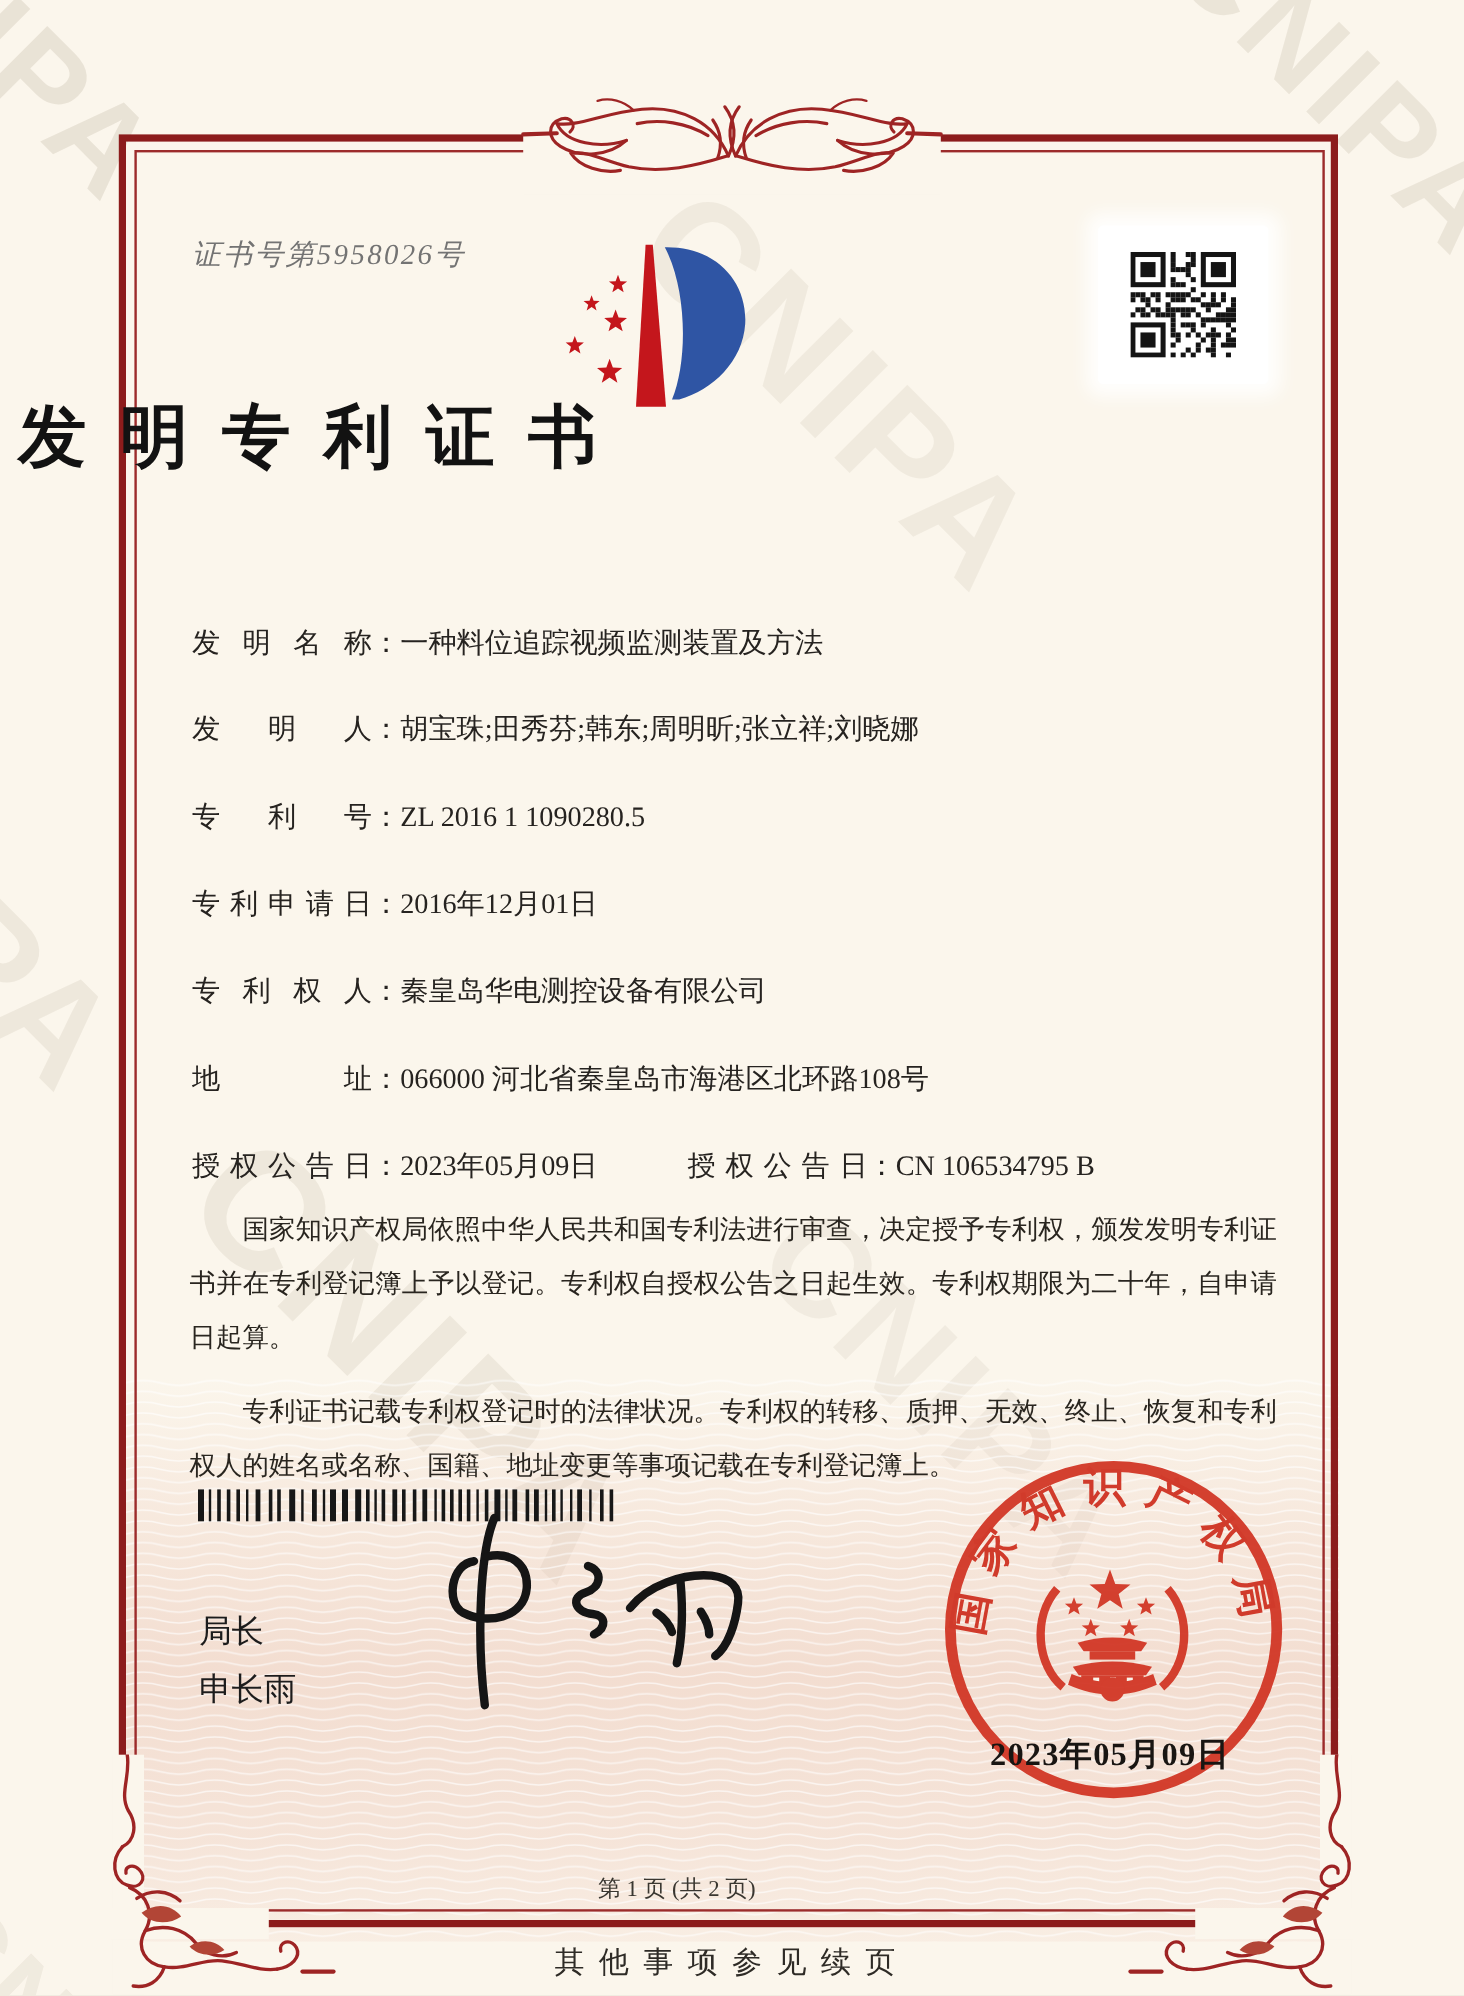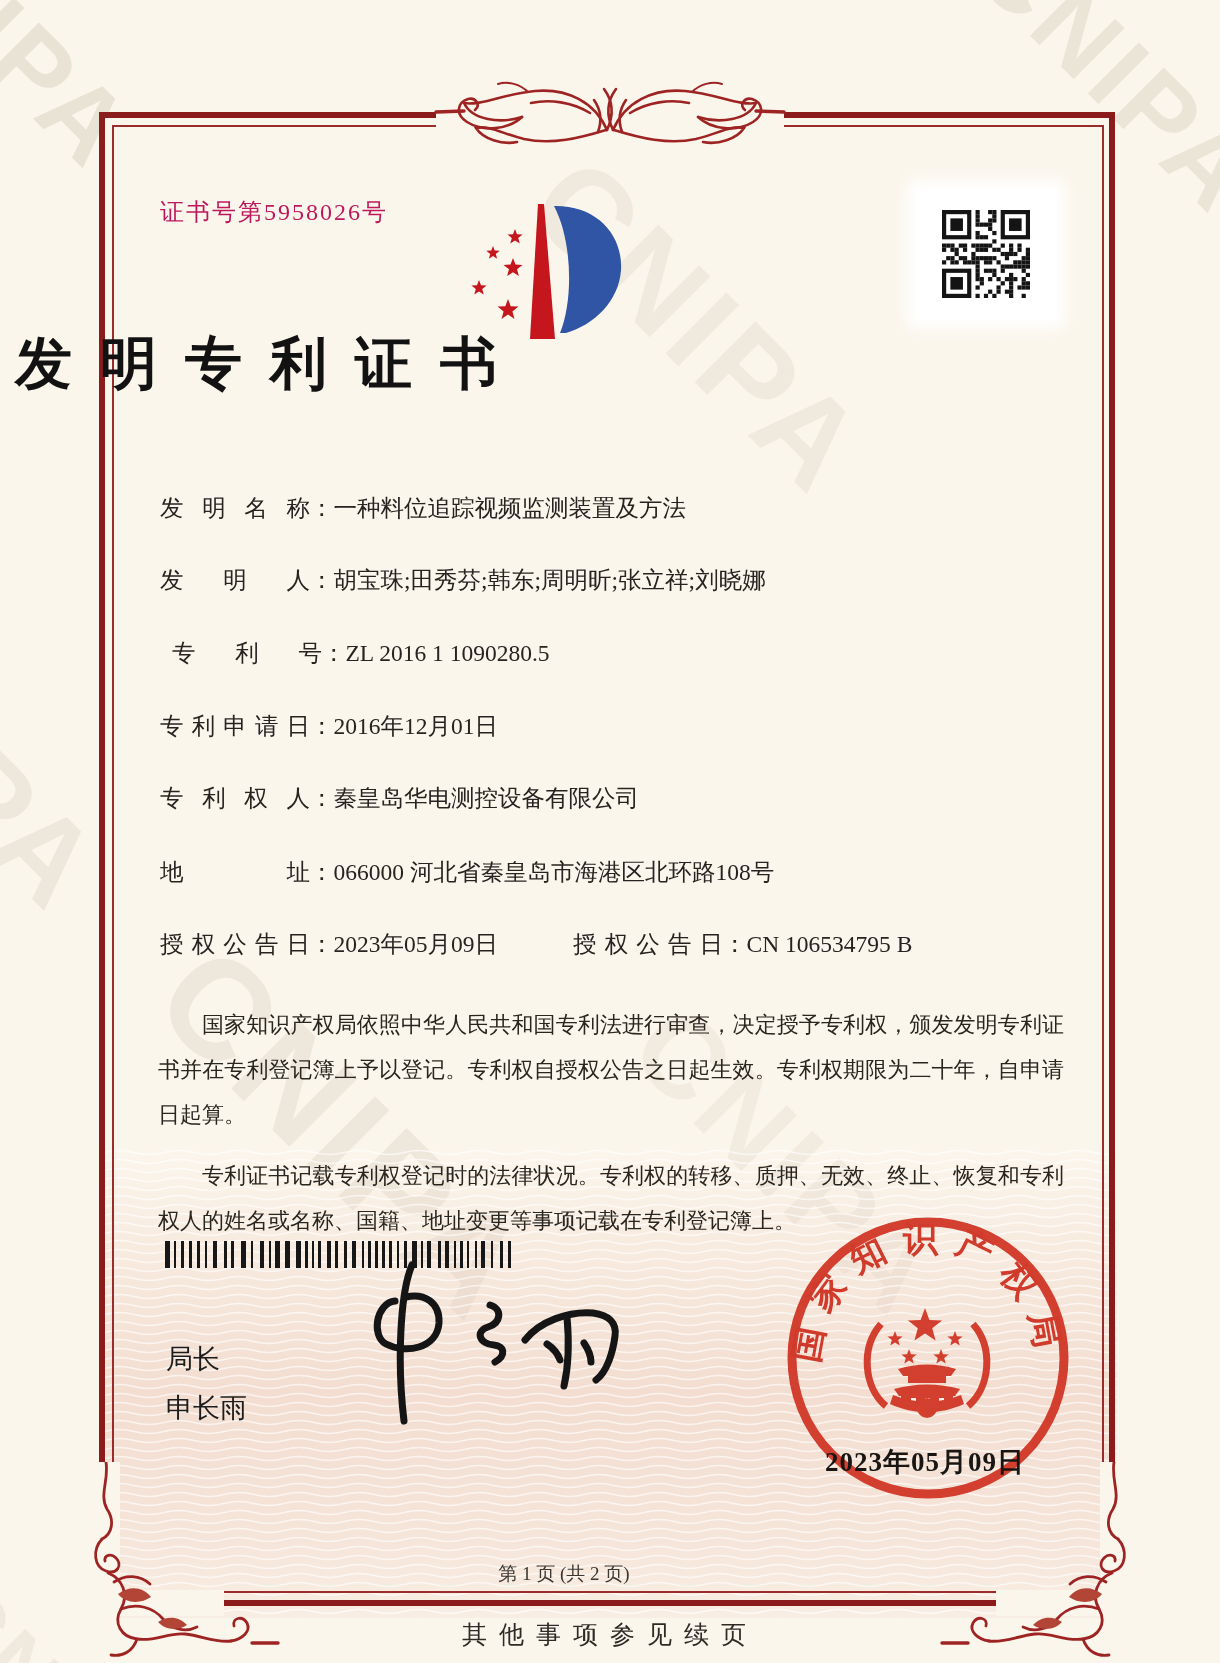--- a/index.html
+++ b/index.html
@@ -15,31 +15,31 @@
          background:linear-gradient(180deg,rgba(240,210,196,0) 0%,rgba(238,204,189,.28) 22%,
                     rgba(236,201,186,.55) 52%,rgba(240,211,198,.5) 82%,rgba(244,222,210,.35) 100%);}
   .waves{left:104px;top:1148px;width:1012px;height:470px;z-index:3;}
   
   .frame-outer{left:99px;top:112px;width:1016px;height:1494px;border:6px solid #8c1c1c;
                box-sizing:border-box;z-index:4;}
   .frame-inner{left:112px;top:125px;width:992px;height:1468px;border:2px solid #9c2b2b;
                box-sizing:border-box;z-index:4;}
   .ornament{z-index:5;}
   
-  .certno{left:160px;top:196px;font-size:24px;letter-spacing:2px;color:#be185d;z-index:6;}
+  .certno{left:160px;top:196px;font-size:24px;letter-spacing:2px;color:#737373;z-index:6;font-style:italic;}
   .logo{left:470px;top:182px;z-index:6;}
   .qrbox{left:915px;top:188px;width:142px;height:132px;background:#ffffff;border-radius:4px;
          z-index:6;box-shadow:0 0 14px 10px rgba(255,255,255,.85);}
   .qrbox svg{position:absolute;left:27px;top:22px;}
   .title{left:0;top:326px;width:1220px;text-align:left;font-size:57px;font-weight:700;
          letter-spacing:28px;padding-left:15px;box-sizing:border-box;color:#121212;z-index:6;}
   
   .frow{position:absolute;font-size:23.5px;z-index:6;white-space:nowrap;}
   .flabel{display:inline-block;width:150px;text-align:justify;text-align-last:justify;
-          vertical-align:bottom;}
+          vertical-align:bottom;margin-top:27px;}
   .fvalue{}
   
   .paras{left:142px;top:986px;width:938px;font-size:22px;line-height:45px;text-align:justify;
          z-index:6;color:#29251f;}
   .paras p{margin:16px;text-indent:2em;}
   .paras p + p{margin-top:13px;}
   
   .barcode{left:165px;top:1241px;z-index:6;}
   .officer{position:absolute;left:166px;font-size:27px;z-index:6;
            font-family:"Liberation Sans","DejaVu Sans",sans-serif;color:#1c1c1c;}
@@ -267,21 +267,21 @@
   </div>
 
   <div class="abs title">发明专利证书</div>
 
   <div class="frow" style="left:160px;top:492px">
     <span class="flabel">发明名称</span><span>：</span><span class="fvalue">一种料位追踪视频监测装置及方法</span>
   </div>
   <div class="frow" style="left:160px;top:564px">
     <span class="flabel">发明人</span><span>：</span><span class="fvalue">胡宝珠;田秀芬;韩东;周明昕;张立祥;刘晓娜</span>
   </div>
-  <div class="frow" style="left:172px;top:637px">
+  <div class="frow" style="left:160px;top:637px">
     <span class="flabel">专利号</span><span>：</span><span class="fvalue">ZL 2016 1 1090280.5</span>
   </div>
   <div class="frow" style="left:160px;top:710px">
     <span class="flabel">专利申请日</span><span>：</span><span class="fvalue">2016年12月01日</span>
   </div>
   <div class="frow" style="left:160px;top:782px">
     <span class="flabel">专利权人</span><span>：</span><span class="fvalue">秦皇岛华电测控设备有限公司</span>
   </div>
   <div class="frow" style="left:160px;top:856px">
     <span class="flabel">地址</span><span>：</span><span class="fvalue">066000 河北省秦皇岛市海港区北环路108号</span>

